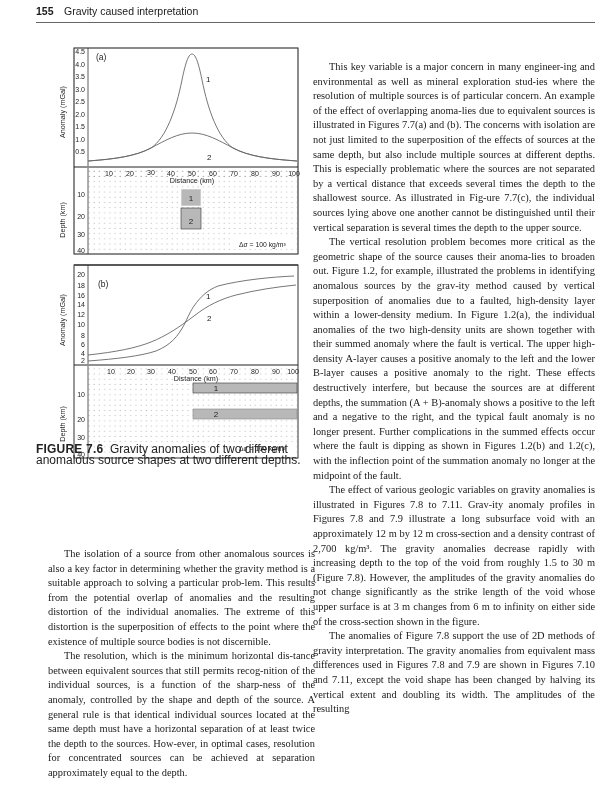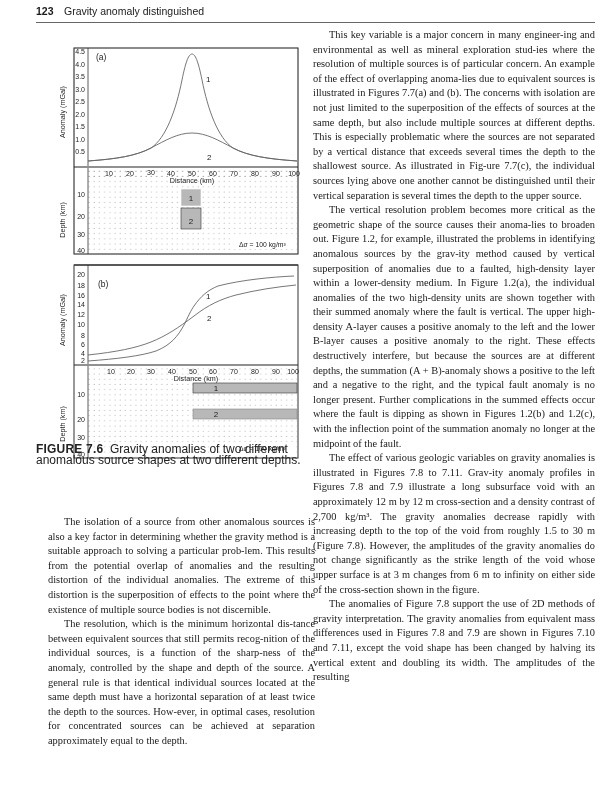--- a/index.html
+++ b/index.html
@@ -5,38 +5,38 @@
   html, body { margin: 0; padding: 0; background: #ffffff; }
   body { width: 615px; height: 800px; position: relative; overflow: hidden;
          font-family: "Liberation Serif", serif; color: #1a1a1a; }
   .header { position: absolute; left: 36px; top: 0; width: 559px; height: 24px; }
   .header .pageno { position: absolute; left: 0; top: 5px; font-family: "Liberation Sans", sans-serif;
                     font-weight: bold; font-size: 10.5px; }
   .header .running { position: absolute; left: 28px; top: 5px; font-family: "Liberation Sans", sans-serif;
                      font-size: 10.5px; }
   .header .rule { position: absolute; left: 0; top: 22px; width: 559px; height: 1px; background: #666; }
 
-  .col { position: absolute; font-size: 10.4px; line-height: 14.6px; text-align: justify; hyphens: manual; }
+  .col { position: absolute; font-size: 10.4px; line-height: 14.6px; text-align: justify; hyphens: manual; margin-top: 32px; }
   .col p { margin: 0; text-indent: 16px; }
   .col-left { left: 48px; top: 515px; width: 267px; }
   .col-right { left: 313px; top: 28px; width: 282px; }
 
   .figure { position: absolute; left: 36px; top: 40px; width: 270px; height: 440px; }
   .figure svg { position: absolute; left: 0; top: 0; }
   .caption { position: absolute; left: 36px; top: 444px; width: 270px; font-family: "Liberation Sans", sans-serif;
              font-size: 12px; line-height: 11px; color: #222; }
   .caption .lbl { font-weight: bold; letter-spacing: 0.2px; }
   .svgtext { font-family: "Liberation Sans", sans-serif; fill: #222; }
 </style>
 </head>
 <body>
 
 <div class="header">
-  <span class="pageno">123</span>
-  <span class="running">Gravity anomaly distinguished</span>
+  <span class="pageno">155</span>
+  <span class="running">Gravity caused interpretation</span>
   <div class="rule"></div>
 </div>
 
 <div class="figure">
   <svg width="270" height="430" viewBox="0 0 270 430">
     <defs>
       <pattern id="dots" x="0" y="0" width="5.2" height="5.2" patternUnits="userSpaceOnUse">
         <circle cx="1" cy="1" r="0.45" fill="#888"></circle>
       </pattern>
     </defs>

